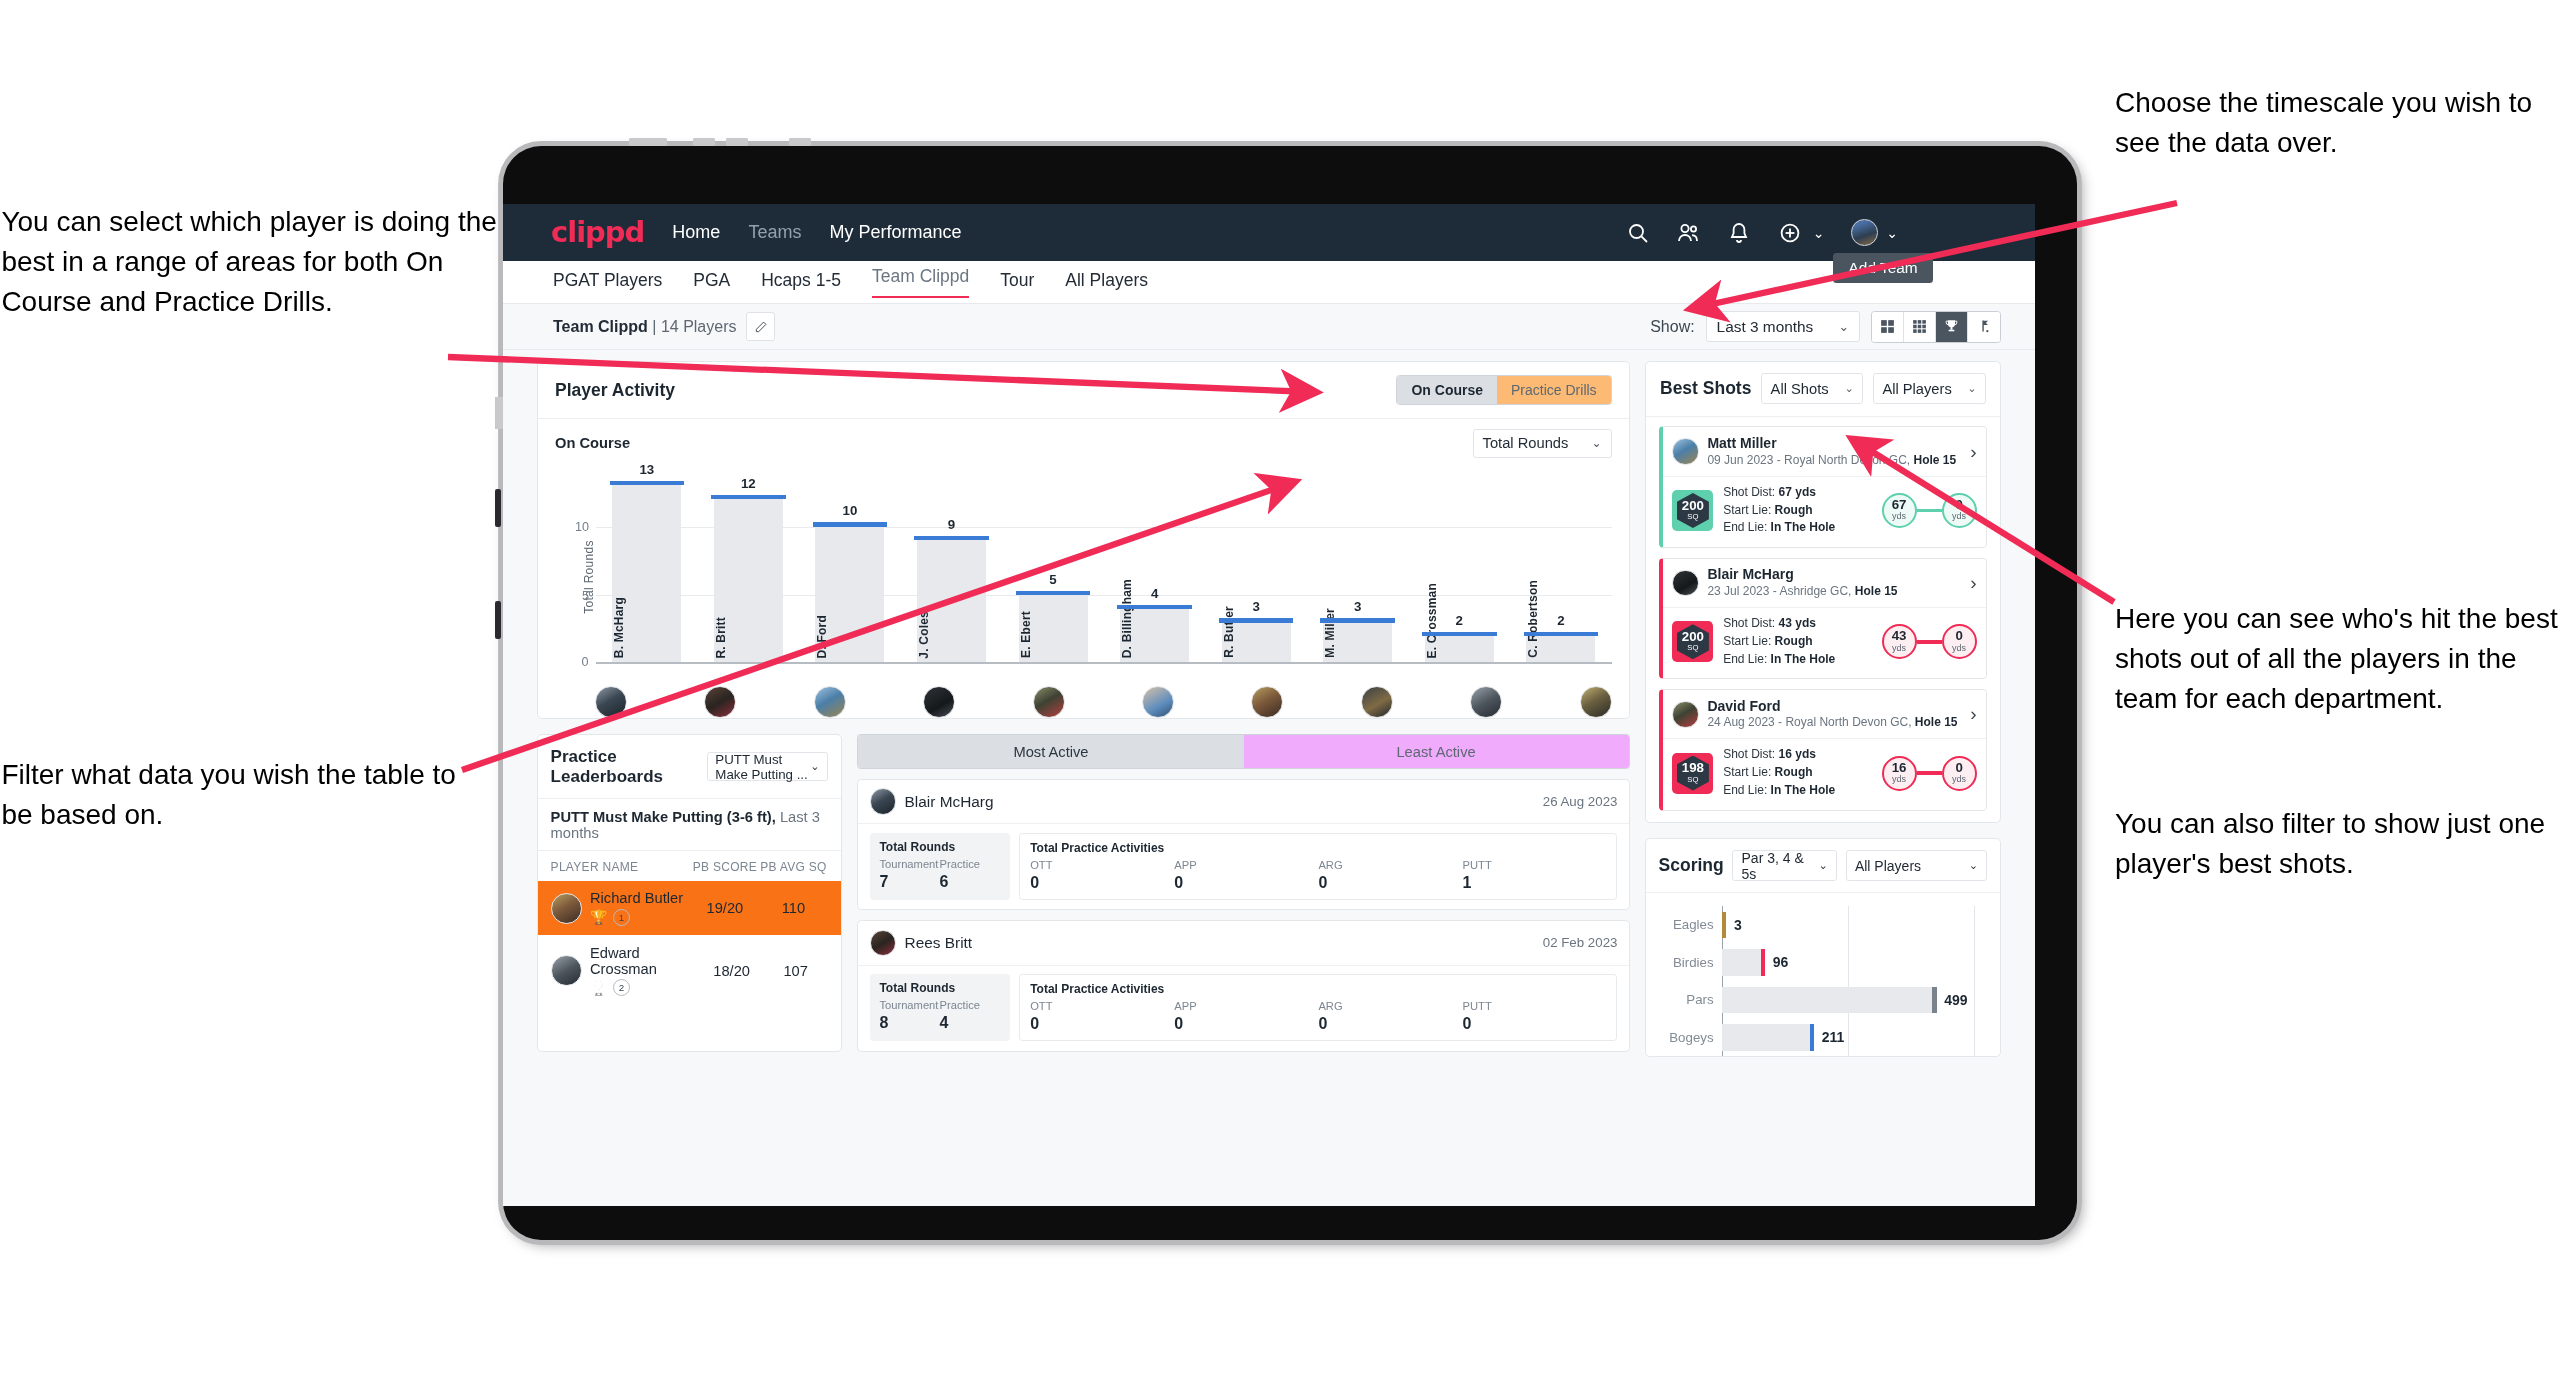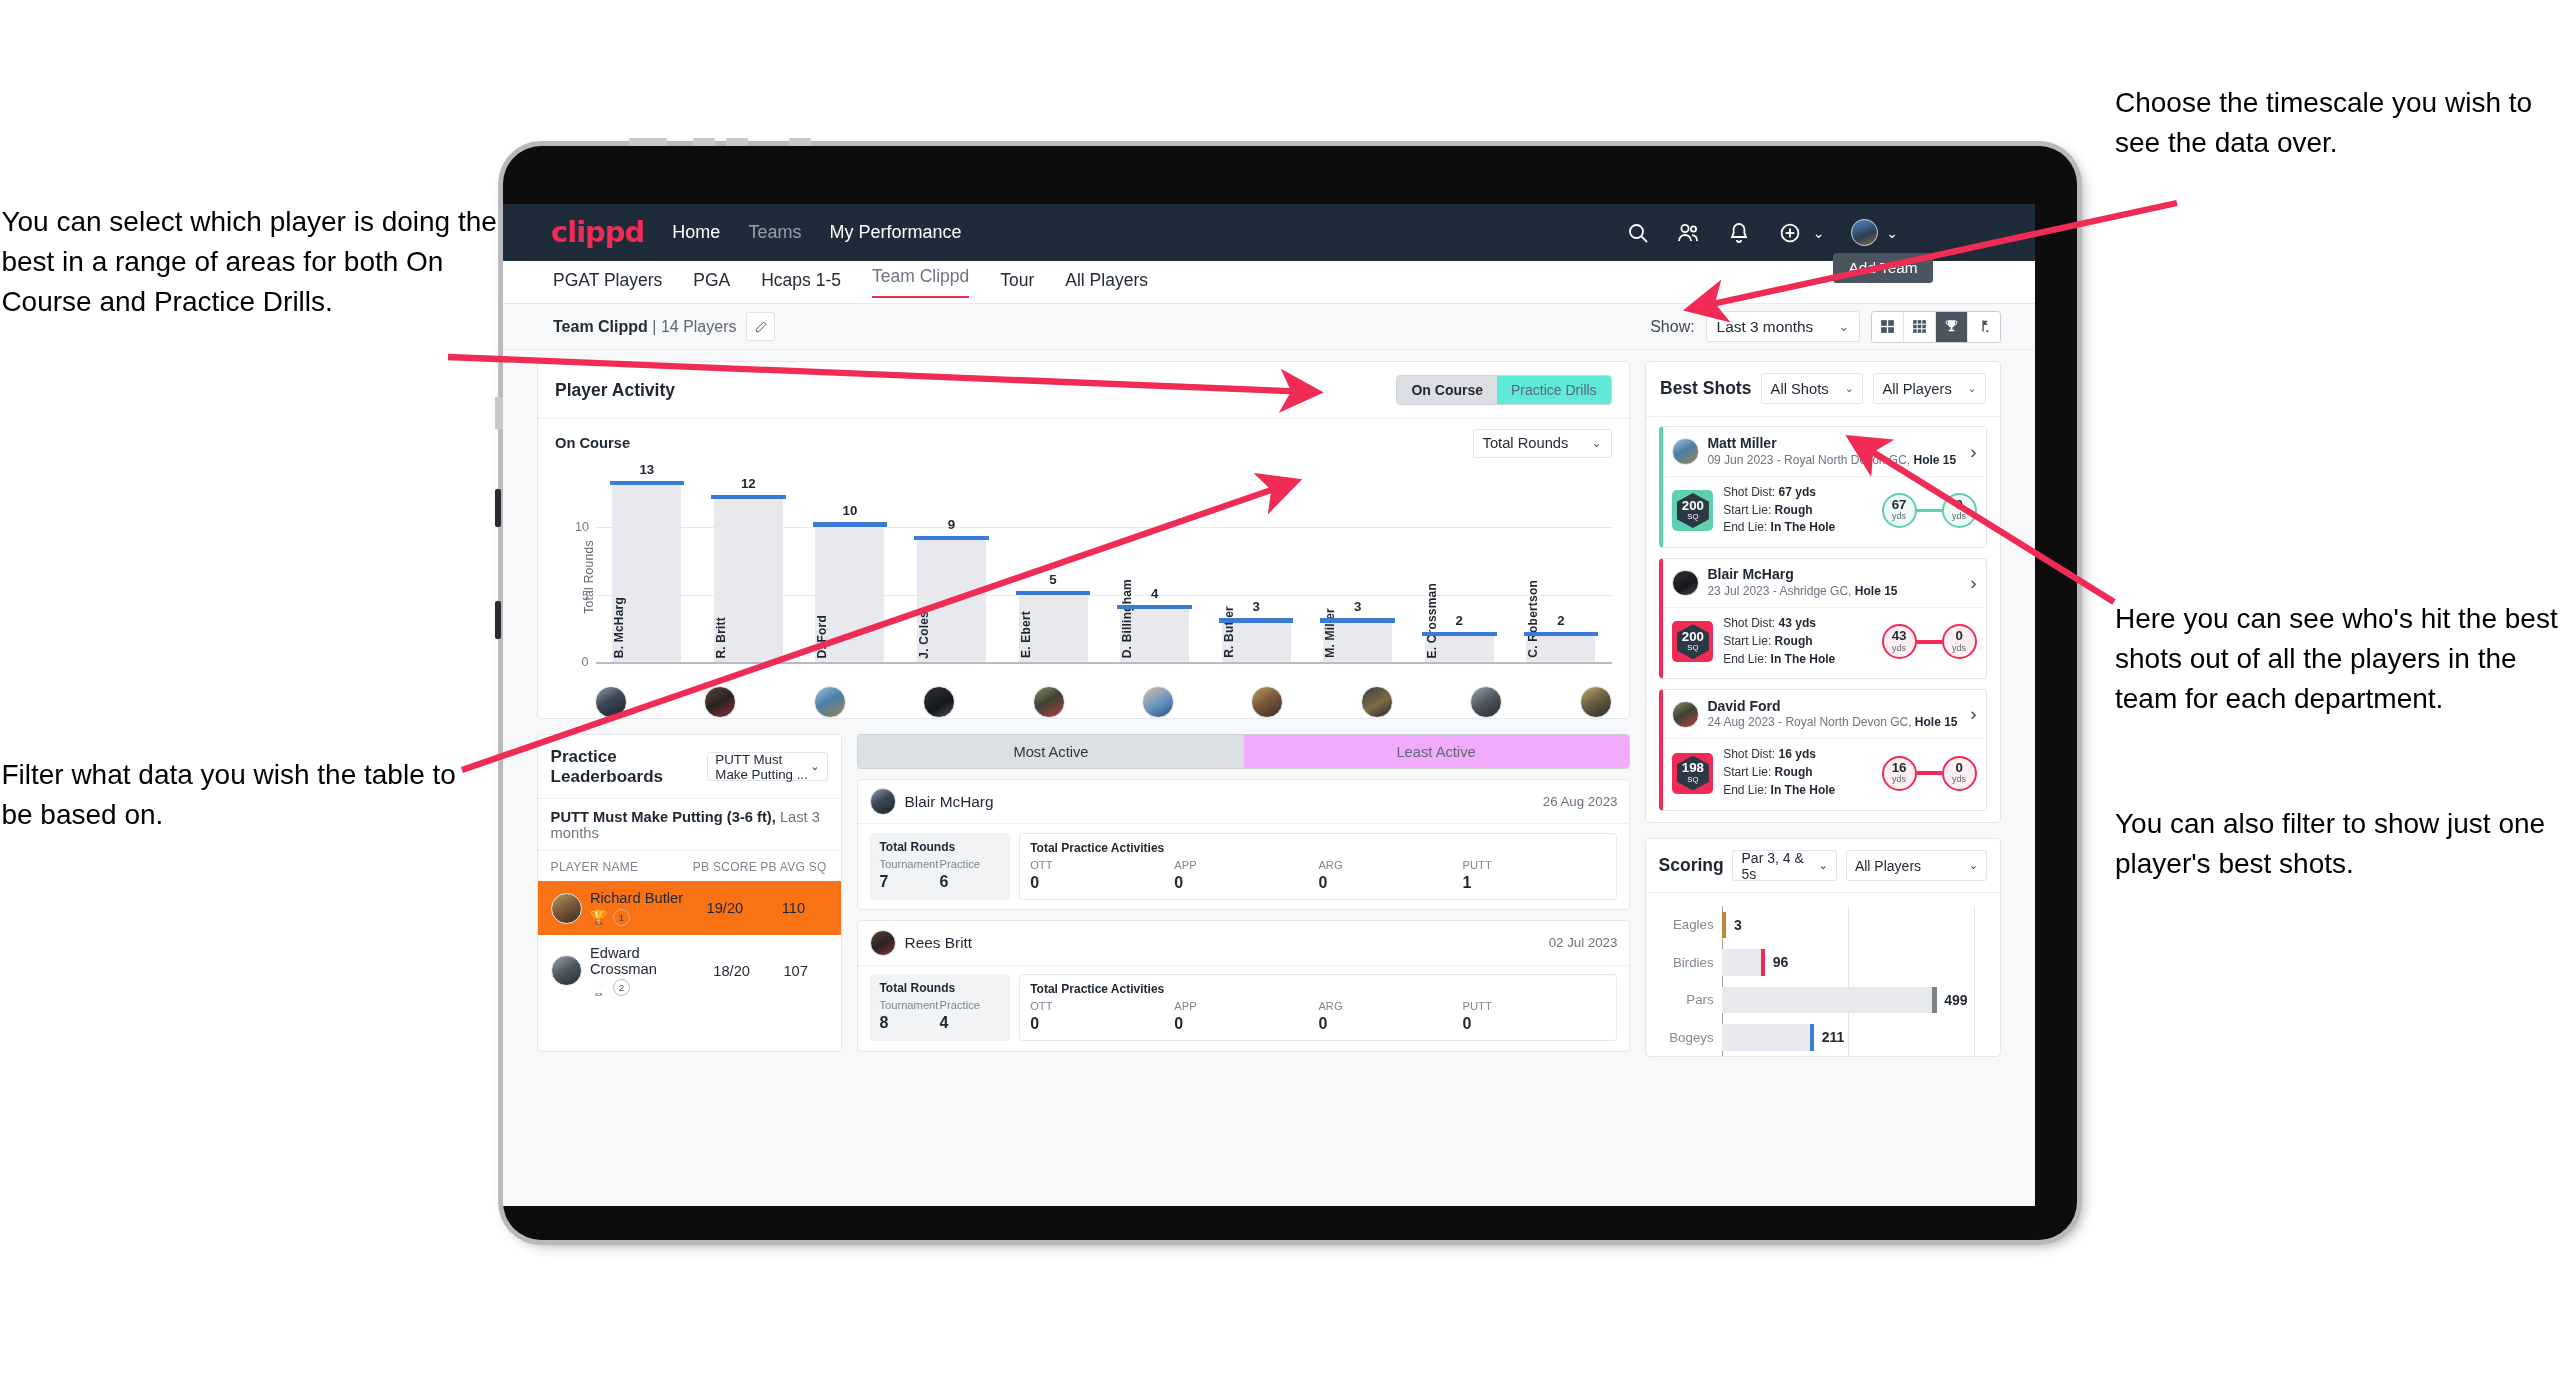--- a/index.html
+++ b/index.html
@@ -79,21 +79,21 @@
   
   #content { padding: 11.2px 34px 0 34px; display: flex; gap: 15.4px; }
   #leftcol { flex: 1 1 auto; display: flex; flex-direction: column; gap: 15.4px; }
   #rightcol { width: 356px; flex: 0 0 356px; display: flex; flex-direction: column; gap: 15.4px; }
   .card { background: #fff; border: 0.7px solid #e4e7ea; border-radius: 4.9px; }
 
   
   #pa-head { display: flex; align-items: center; padding: 12.6px 17px; border-bottom: 0.7px solid #eceef1; }
   #pa-title { font-size: 17.5px; font-weight: 700; color: #1d2731; }
   #pa-seg { margin-left: auto; display: flex; border: 0.7px solid #cfd4da; border-radius: 3.5px; overflow: hidden; }
-  .segbtn { font-size: 14px; padding: 6.3px 14px; background: #5eead4; color: #5d6872; }
+  .segbtn { font-size: 14px; padding: 6.3px 14px; background: #fdba74; color: #5d6872; }
   .segbtn.sel { background: #dbdfe4; color: #1d2731; font-weight: 700; }
   #pa-sub { display: flex; align-items: center; padding: 9.8px 17px 4.2px 17px; }
   #pa-subtitle { font-size: 14.7px; font-weight: 700; color: #1d2731; }
   #pa-sel { margin-left: auto; width: 139px; height: 29px; border: 0.7px solid #e1e4e8; background:#fff;
             border-radius: 2.8px; display: flex; align-items: center; padding: 0 9px; font-size: 14.7px; color: #232c36; }
   #pa-sel .chev { margin-left: auto; font-size: 12px; color: #4c5761; }
 
   
   #chartwrap { position: relative; height: 210px; margin: 9.8px 17px 0 17px; }
   #ylabel { position: absolute; left: -2.8px; top: 50%; transform: translateY(-50%) rotate(-90deg);
@@ -558,21 +558,21 @@
                         <div class="ma-cv">1</div>
                       </div>
                     </div>
                   </div>
                 </div>
               </div>
               <div class="macard">
                 <div class="ma-top">
                   <div class="ma-av" style="background:linear-gradient(150deg,#5a4438 0%,#2a2420 50%,#8b2f3a 100%)"></div>
                   <div class="ma-nm">Rees Britt</div>
-                  <div class="ma-date">02 Jul 2023</div>
+                  <div class="ma-date">02 Feb 2023</div>
                 </div>
                 <div class="ma-body">
                   <div class="ma-box rounds">
                     <div class="ma-bt">Total Rounds</div>
                     <div class="ma-cols">
                       <div class="ma-col">
                         <div class="ma-ck">Tournament</div>
                         <div class="ma-cv">8</div>
                       </div>
                       <div class="ma-col">

